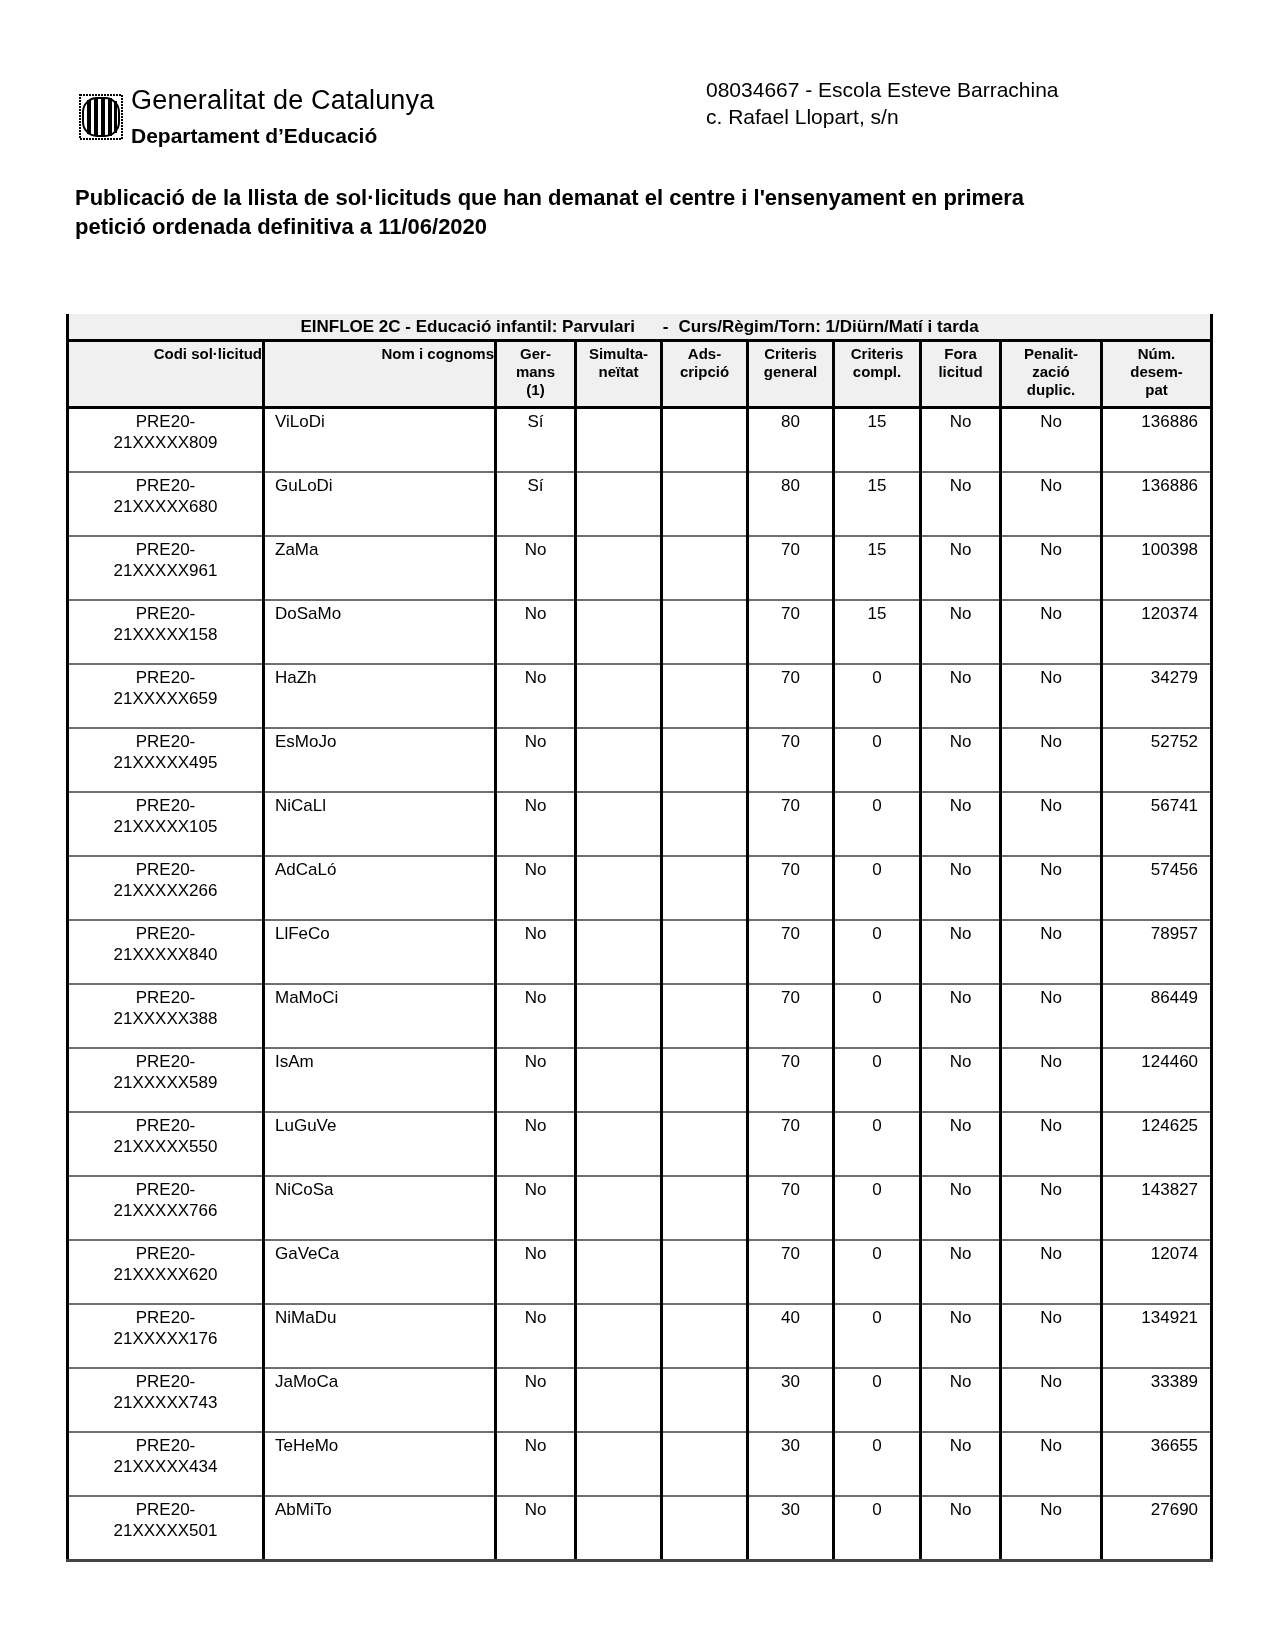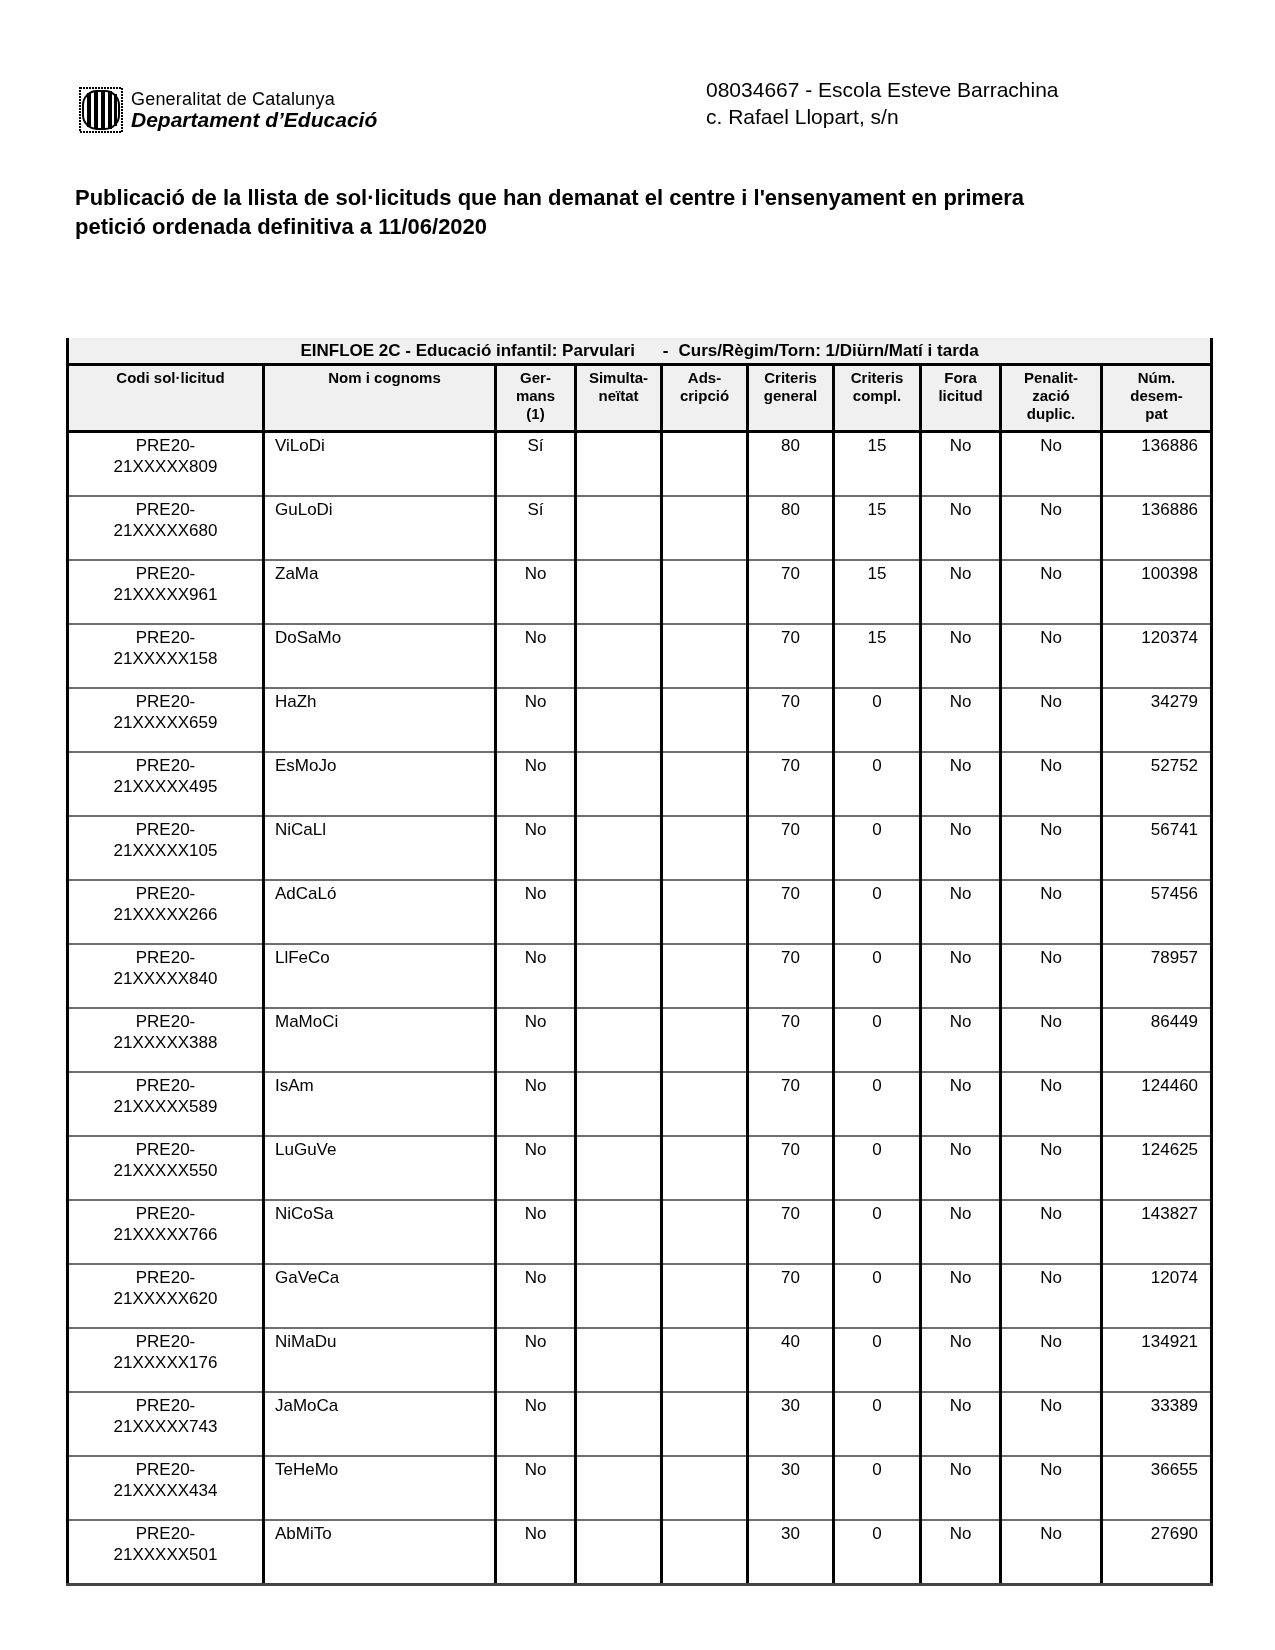--- a/index.html
+++ b/index.html
@@ -8,52 +8,52 @@
       font-family: "Liberation Sans", sans-serif; color: #000;
     }
     .logo {
       position: absolute; left: 79px; top: 87px; display: flex; align-items: center;
     }
     .logo-mark {
       width: 44px; height: 46px; position: relative; margin-right: 8px;
     }
     .logo-mark svg { width: 44px; height: 46px; display: block; }
     .logo-text { line-height: 1; }
-    .logo-line1 { font-size: 18px; font-weight: normal; letter-spacing: 0.2px; }
-    .logo-line2 { font-size: 21px; font-weight: bold; margin-top: 1px; font-style: italic; }
+    .logo-line1 { font-size: 27px; font-weight: normal; letter-spacing: 0.2px; }
+    .logo-line2 { font-size: 21px; font-weight: bold; margin-top: 11px; }
 
     .school {
       position: absolute; left: 706px; top: 76px; font-size: 21px; line-height: 27px;
     }
 
     .titles {
       position: absolute; left: 75px; top: 183px; font-weight: bold; font-size: 22px; line-height: 29px;
     }
 
     .table-wrap {
-      position: absolute; left: 66px; top: 338px; width: 1132px;
+      position: absolute; left: 66px; top: 314px; width: 1132px;
     }
     table {
       border-collapse: collapse; width: 1144px; table-layout: fixed;
       font-size: 16px;
     }
     th, td { padding: 0; vertical-align: top; }
     .caption-row td {
       background: #f0f0f0; font-weight: bold; font-size: 17px; text-align: center;
       height: 25px; line-height: 25px;
       border-left: 3px solid #000; border-right: 3px solid #000;
       border-bottom: 3px solid #000;
     }
     .caption-row .sep { display: inline-block; width: 28px; }
     .head-row th {
       background: #f0f0f0; font-size: 15px; font-weight: bold; height: 61px; line-height: 18px;
       border-left: 3px solid #000; border-right: 3px solid #000; border-bottom: 3px solid #000;
       text-align: center; padding-top: 3px;
     }
-    .head-row th.left { text-align: center; padding-left: 10px; }
+    .head-row th.left { text-align: right; padding-left: 10px; }
     tbody td {
       height: 60px; line-height: 21px; font-size: 17px;
       border-left: 3px solid #000; border-right: 3px solid #000;
       border-bottom: 2px solid #6e6e6e;
       text-align: center; padding-top: 2px;
     }
     tbody tr:last-child td { border-bottom: 3px solid #444; }
     tbody td.name { text-align: left; padding-left: 10px; margin-top: 16px; }
     tbody td.num { text-align: right; padding-right: 12px; }
   </style>

